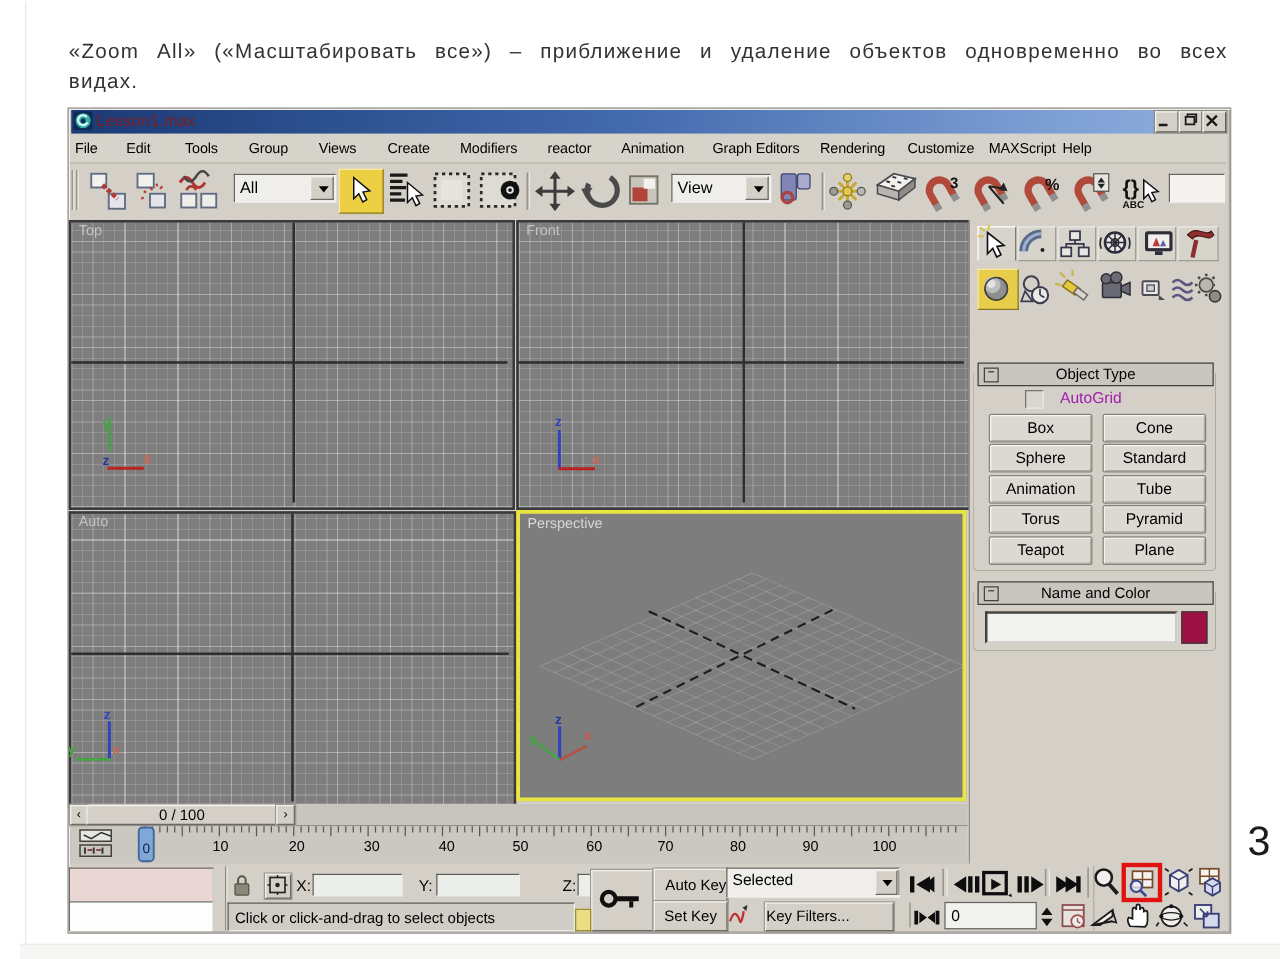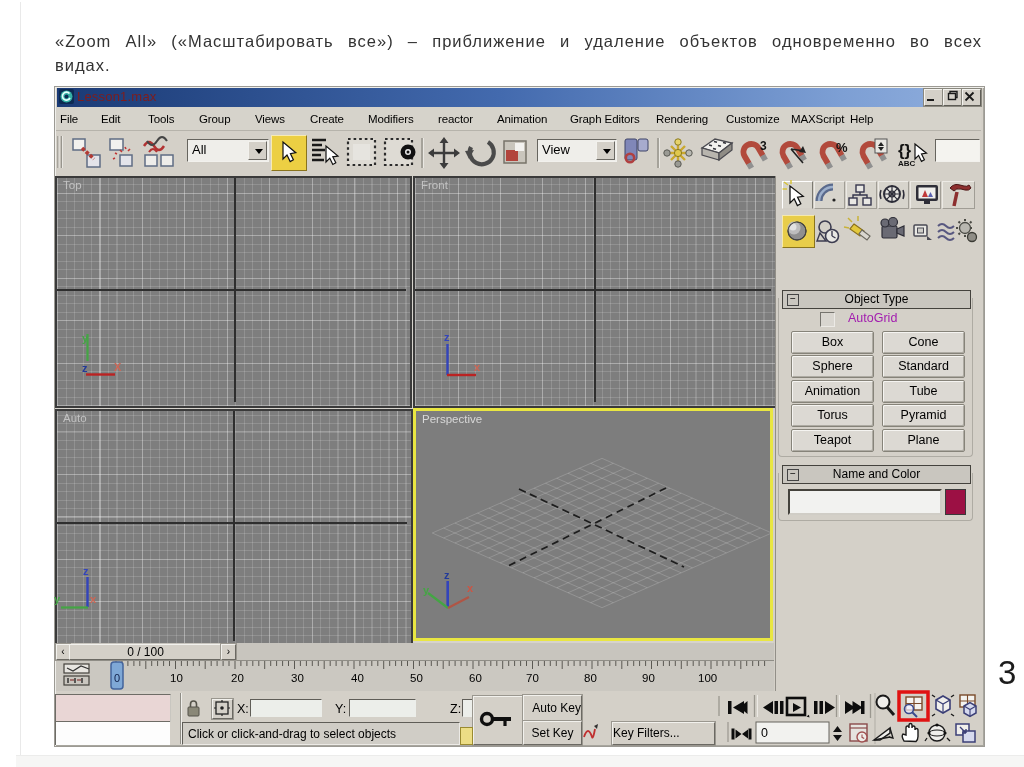--- a/index.html
+++ b/index.html
@@ -408,20 +408,25 @@
 
 <div class="btn" style="left:457px;top:696px;width:48px;height:47px"></div>
 
 <div class="abs" style="left:166px;top:722px;width:276px;height:21px;background:#d0cdc6;border:1px solid;border-color:#5f5d57 #eceae6 #eceae6 #5f5d57"></div>
 <div class="abs" style="left:172px;top:727px;font-size:12px;color:#000">Click or click-and-drag to select objects</div>
 <div class="abs" style="left:444px;top:727px;width:11px;height:16px;background:#ecdd85;border:1px solid #9a8a30"></div>
 
 <div class="btn" style="left:507px;top:695px;width:57px;height:25px;font-size:12px;text-align:right;line-height:25px">Auto Key</div>
 <div class="btn" style="left:507px;top:721px;width:57px;height:22px;font-size:12px;text-align:center;line-height:22px">Set Key</div>
 
+<div class="combo" style="left:565px;top:694px;width:137px;height:22px">
+      <span class="ctext" style="font-size:12.5px">Selected</span>
+      <span class="cbtn" style="width:16px"></span>
+      <span class="arrow"></span>
+    </div>
 
 <div class="btn" style="left:596px;top:722px;width:101px;height:21px;font-size:12px;text-align:left;line-height:21px">Key Filters...</div>
 <svg class="abs" style="left:0;top:0" width="1024" height="767" viewBox="0 0 1024 767">
 <g id="statusicons">
 
 <rect x="172" y="707" width="11" height="9" rx="1" fill="#8a8878" stroke="#55534a"></rect>
 <path d="M174.5 707 v-3 a3 3 0 0 1 6 0 v3" fill="none" stroke="#55534a" stroke-width="1.6"></path>
 
 <rect x="200" y="702" width="12" height="12" fill="none" stroke="#222" stroke-width="1.3"></rect>
 <circle cx="206" cy="708" r="1.8" fill="#222"></circle>

